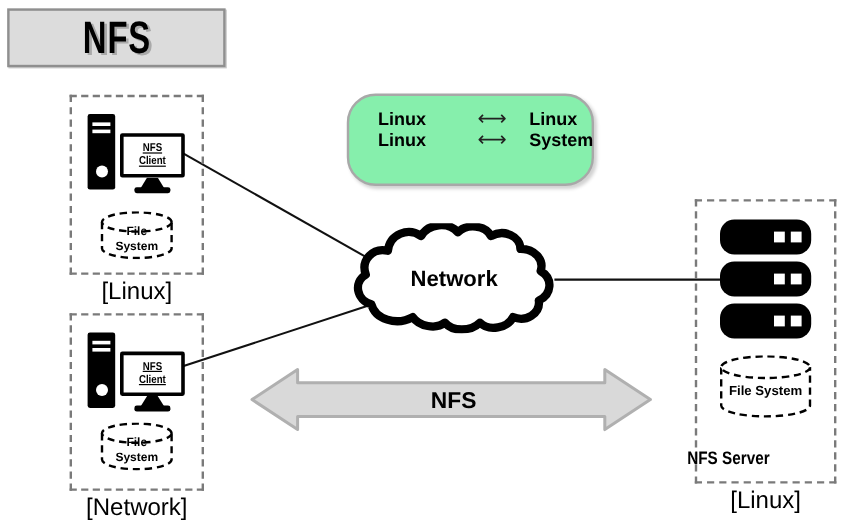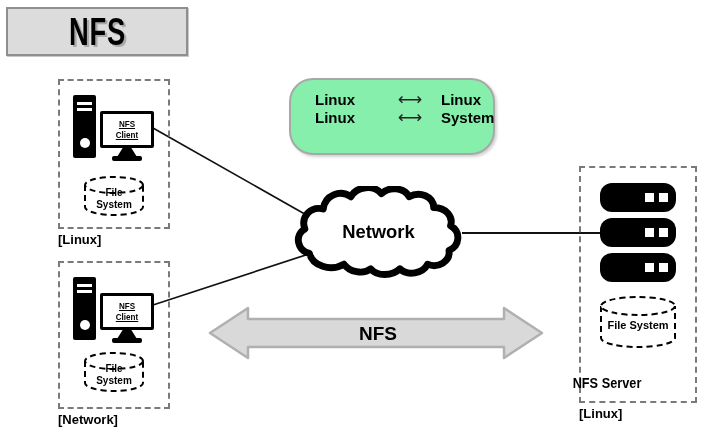--- a/index.html
+++ b/index.html
@@ -41,21 +41,21 @@
   }
 
   
   .group-box{
     border:2px dashed #7a7a7a;background:transparent;box-sizing:border-box;
   }
   .client-box-1{left:58px;top:79px;width:112px;height:150px;}
   .client-box-2{left:58px;top:261px;width:112px;height:148px;}
   .server-box{left:579px;top:166px;width:118px;height:237px;}
   .os-label{
-    font-size:13px;font-weight:bold;text-align:left;
+    font-size:20px;font-weight:normal;text-align:center;
   }
 
   
   .tower{
     width:23px;height:63px;background:#000;border-radius:2px;
   }
   .tower .stripe{position:absolute;left:4px;width:15px;height:3px;background:#fff;}
   .tower .disc{position:absolute;left:6.5px;top:43px;width:10px;height:10px;background:#fff;border-radius:50%;}
   .monitor{
     width:54px;height:37px;background:#fff;border:3.5px solid #000;border-radius:2px;

